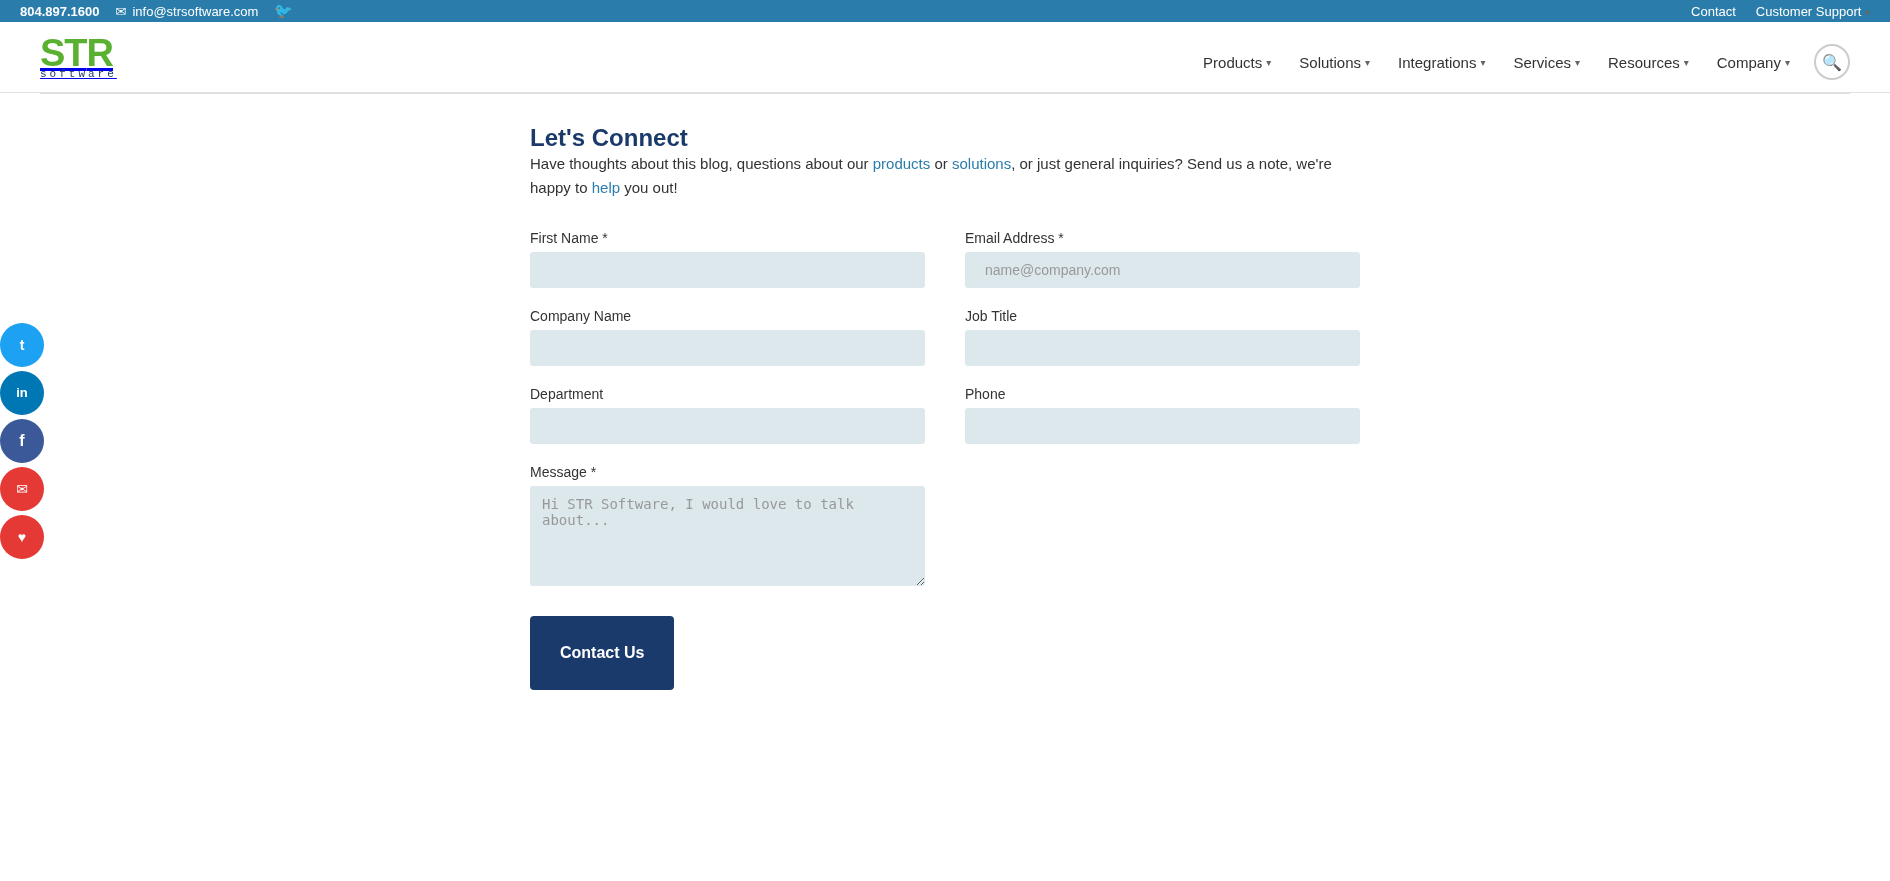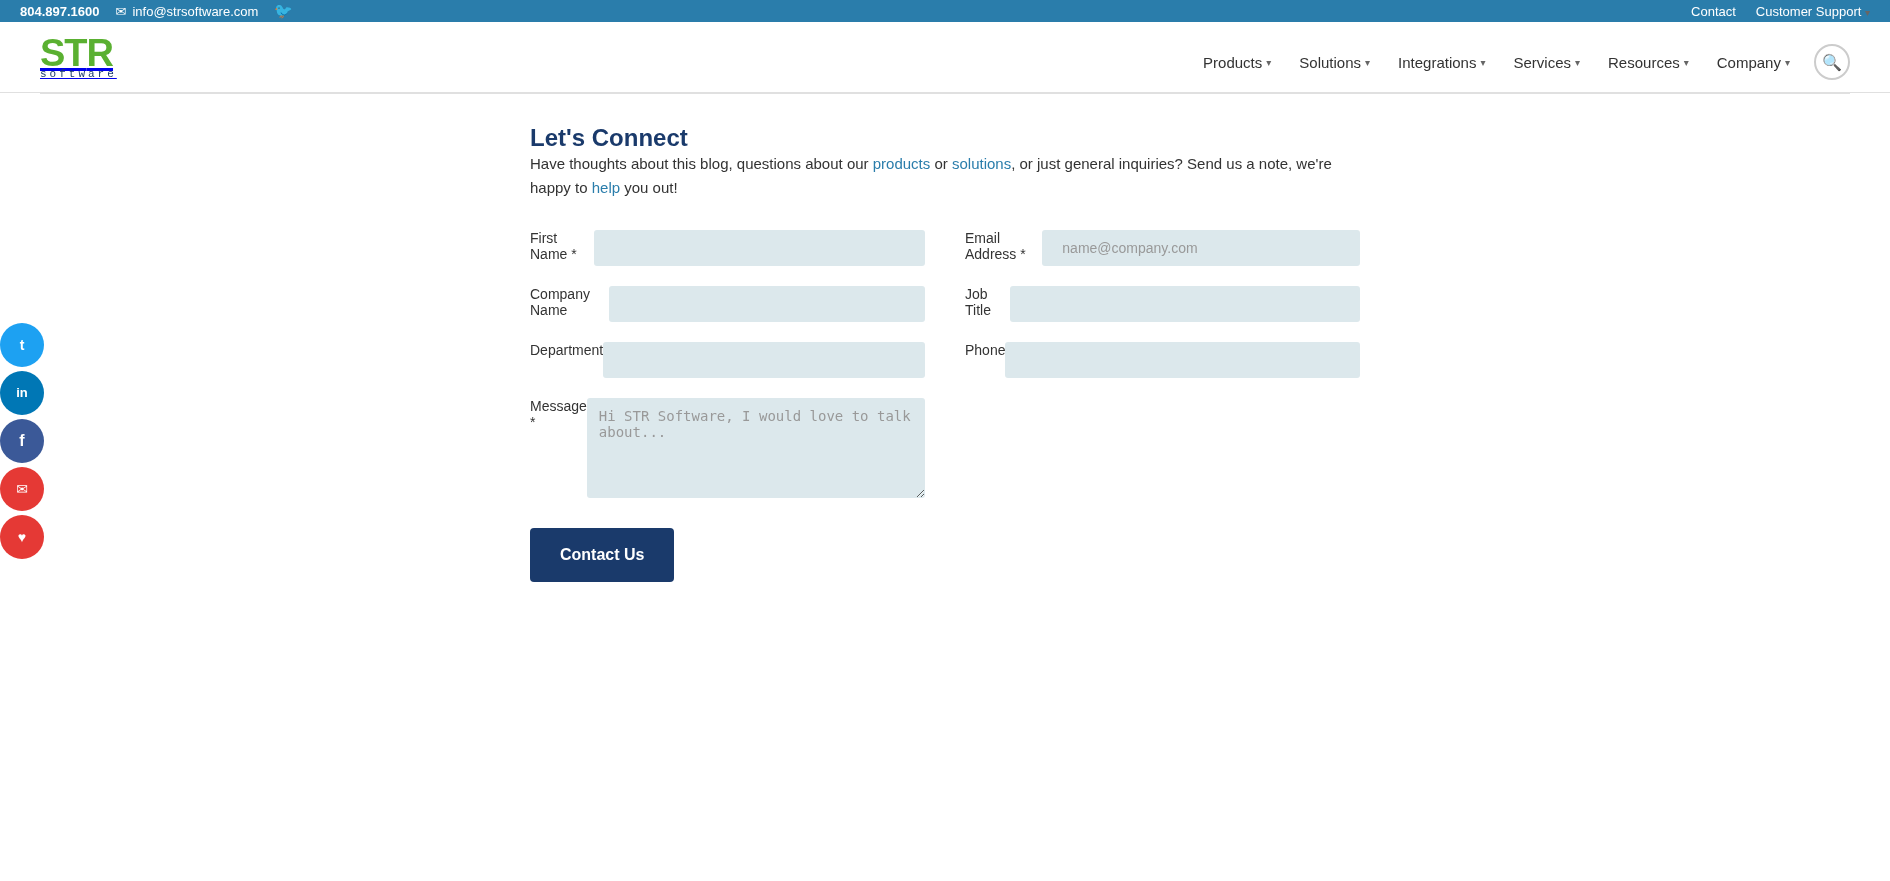--- a/index.html
+++ b/index.html
@@ -128,21 +128,21 @@
       margin-bottom: 30px;
     }
     .section-description span.highlight { color: #2a7dab; }
 
     
     .form-grid {
       display: grid;
       grid-template-columns: 1fr 1fr;
       gap: 20px 40px;
     }
-    .form-group { display: flex; flex-direction: row; }
+    .form-group { display: flex; flex-direction: column; gap: 6px; }
 
     .form-label {
       font-size: 14px;
       color: #333;
       font-weight: 500;
     }
     .form-input {
       background: #dce8ec;
       border: none;
       border-radius: 3px;
@@ -164,21 +164,21 @@
       width: 100%;
       height: 100px;
       resize: vertical;
     }
     .form-textarea::placeholder { color: #999; }
 
     .submit-btn {
       background: #1a3a6b;
       color: #fff;
       border: none;
-      padding: 18px 30px;
+      padding: 28px 30px;
       font-size: 16px;
       font-weight: 600;
       border-radius: 4px;
       cursor: pointer;
       margin-top: 30px;
     }
   </style>
 </head>
 <body>
 

